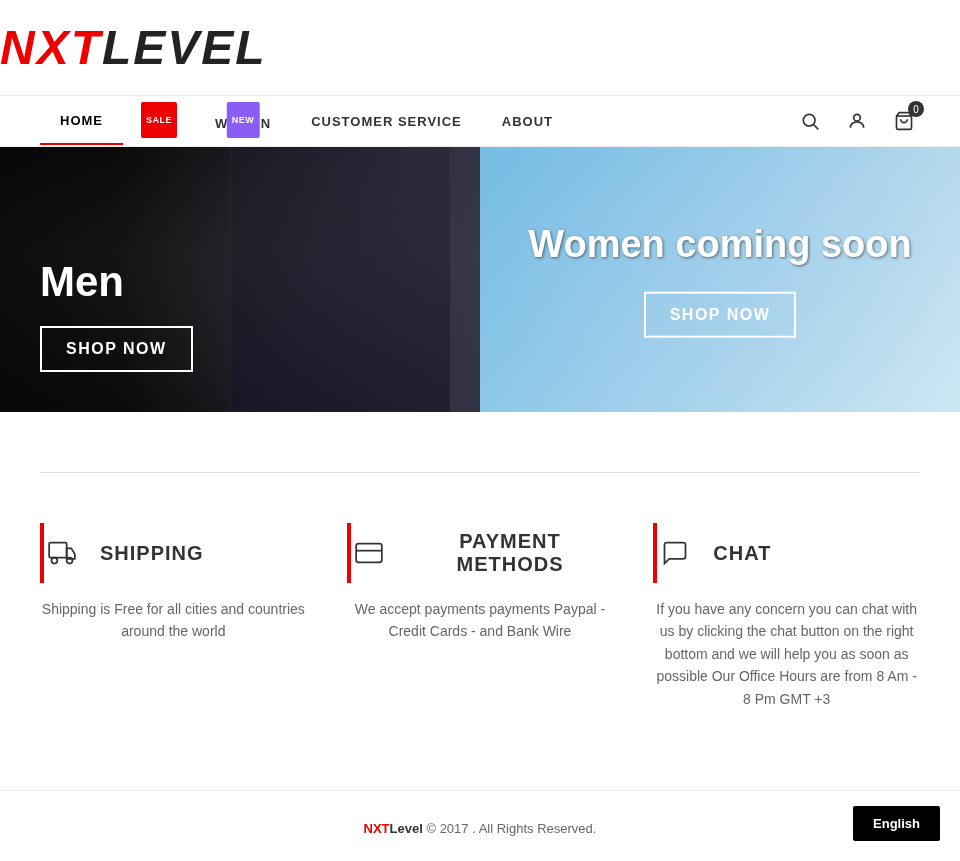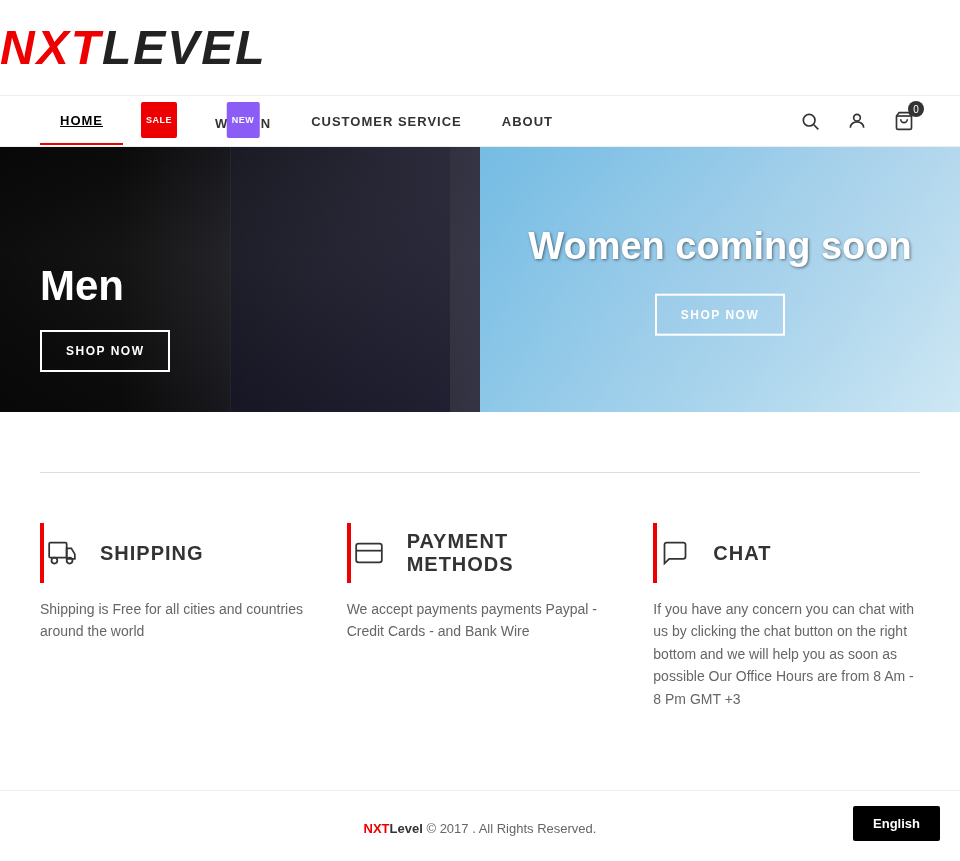--- a/index.html
+++ b/index.html
@@ -10,21 +10,21 @@
     .logo { margin-bottom: 20px; }
     .logo-text { font-size: 48px; font-weight: 900; letter-spacing: 2px; }
     .logo-nxt { color: #e00; font-style: italic; }
     .logo-level { color: #222; font-style: italic; }
 
     
     nav { width: 100%; border-top: 1px solid #eee; border-bottom: 1px solid #eee; }
     .nav-inner { display: flex; align-items: center; justify-content: space-between; padding: 0 40px; }
     .nav-links { display: flex; align-items: center; gap: 0; }
     .nav-item { position: relative; padding: 15px 20px; font-size: 13px; font-weight: 600; letter-spacing: 1px; color: #333; cursor: pointer; text-decoration: none; }
-    .nav-item.active { color: #000; border-bottom: 2px solid #e00; text-decoration: underline; }
+    .nav-item.active { color: #000; border-bottom: 2px solid #e00; }
     .badge {
       position: absolute; top: 6px; left: 50%; transform: translateX(-50%);
       font-size: 9px; font-weight: 700; padding: 13px 5px; border-radius: 2px;
       color: #fff; letter-spacing: 0.5px;
     }
     .badge-sale { background: #e00; }
     .badge-new { background: #8b5cf6; }
     .nav-icons { display: flex; align-items: center; gap: 15px; }
     .nav-icon { width: 32px; height: 32px; display: flex; align-items: center; justify-content: center; cursor: pointer; font-size: 18px; color: #333; position: relative; }
     .cart-badge {
@@ -52,28 +52,28 @@
       position: absolute; inset: 0;
       background: linear-gradient(to right, rgba(135,206,235,0.5) 0%, rgba(200,230,240,0.3) 100%);
     }
     .hero-content { position: absolute; z-index: 2; }
     .hero-left .hero-content { bottom: 40px; left: 40px; }
     .hero-right .hero-content { top: 50%; left: 50%; transform: translate(-50%, -50%); text-align: center; width: 80%; }
     .hero-title-men { font-size: 42px; font-weight: 700; color: #fff; margin-bottom: 20px; }
     .hero-title-women { font-size: 38px; font-weight: 700; color: #fff; text-shadow: 1px 1px 3px rgba(0,0,0,0.5); margin-bottom: 25px; line-height: 1.2; }
     .btn-shop {
       display: inline-block; padding: 12px 24px; border: 2px solid #fff;
-      color: #fff; font-size: 12px; font-weight: 700; letter-spacing: 1.5px;
+      color: #fff; font-size: 16px; font-weight: 700; letter-spacing: 1.5px;
       cursor: pointer; background: transparent; text-transform: uppercase;
     }
 
     
     .features { padding: 60px 40px 80px; }
     .features-divider { border: none; border-top: 1px solid #ddd; margin-bottom: 50px; }
-    .features-grid { display: grid; grid-template-columns: 1fr 1fr 1fr; gap: 40px; }
+    .features-grid { display: grid; grid-template-columns: 1fr 1fr 1fr; gap: 40px; text-align: center; }
     .feature-item { display: flex; flex-direction: column; }
     .feature-header { display: flex; align-items: center; gap: 20px; margin-bottom: 15px; }
     .feature-icon {
       width: 40px; height: 60px; border-left: 4px solid #e00;
       display: flex; align-items: center; justify-content: center;
       flex-shrink: 0;
     }
     .feature-icon svg { width: 28px; height: 28px; }
     .feature-title { font-size: 20px; font-weight: 700; color: #333; letter-spacing: 1px; }
     .feature-desc { font-size: 14px; color: #666; line-height: 1.6; }

